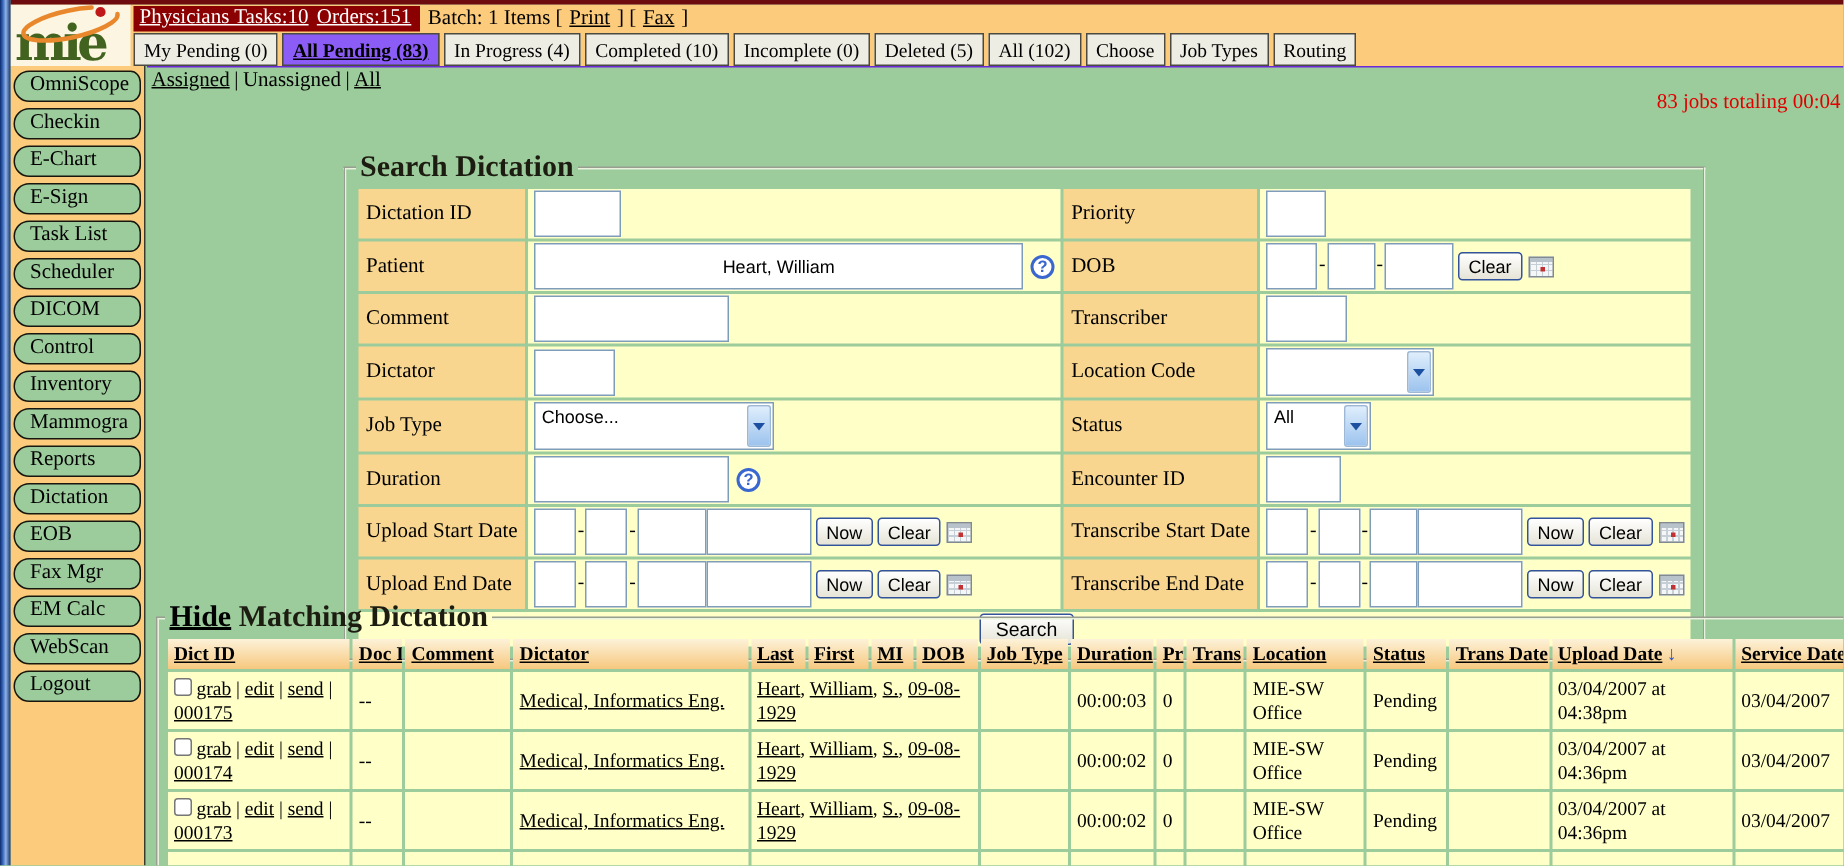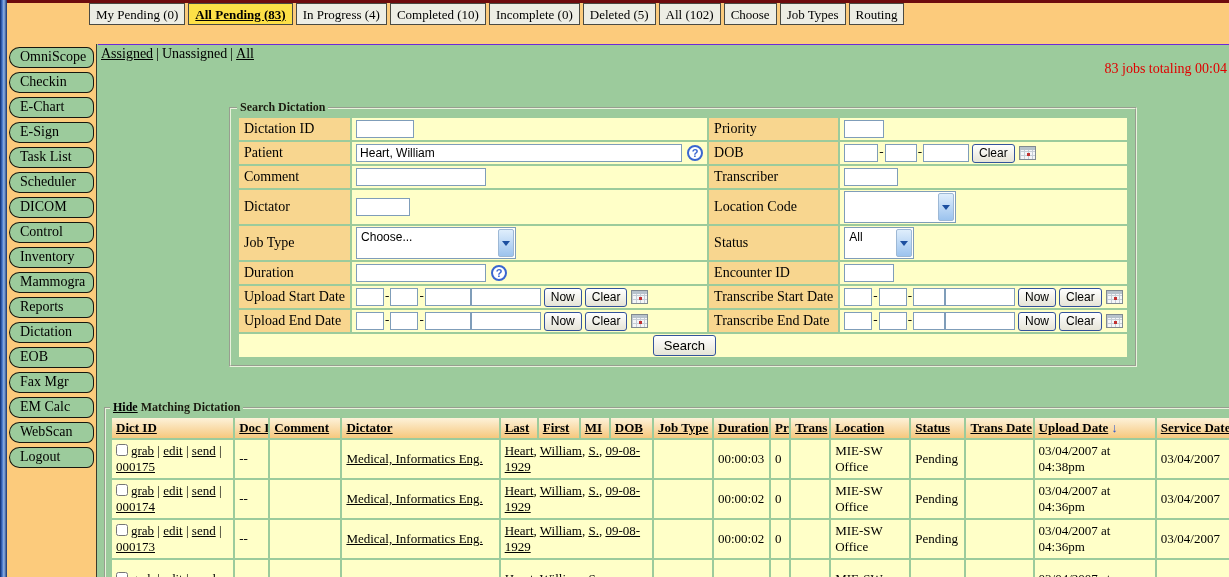--- a/index.html
+++ b/index.html
@@ -22,49 +22,49 @@
   .logo-text { position:absolute; left:3px; bottom:-4px; font-weight:bold; font-style:normal;
     font-size:33px; color:#41631f; letter-spacing:-3px; font-family:"DejaVu Serif",serif; }
   .logo-swirl { position:absolute; left:0; top:0; pointer-events:none; }
   .hdr-row1 { margin-left:82px; height:19px; display:flex; align-items:center; white-space:nowrap; }
   .badge { background:#8B0000; color:#fff; padding:0 4px 1px 4px; font-size:14px; }
   .badge a { color:#fff; margin-right:2px; }
   .batch { margin-left:5px; font-size:14px; }
   .batch a { margin:0 1px; }
   .tab-row { margin-left:82px; height:22px; display:flex; align-items:stretch; gap:3px; white-space:nowrap; }
   .tab { border:1px solid #4a4a42; background:#EDEDE4; padding:1px 6px 0 6px; font-size:13px; display:flex; align-items:center; }
-  .tab.active { background:#fde047; font-weight:bold; }
+  .tab.active { background:#8b5cf6; font-weight:bold; }
   .tab.active .lbl { text-decoration:underline; }
 
   
   .sidebar { position:absolute; left:7px; top:44px; width:90px; bottom:0; background:#FCCB7C;
     border-right:1px solid #3a3a2c; padding-top:1px; z-index:20; }
   .side-btn { margin:2px 2px 4px 2px; background:#9CCB9C; border:1px solid #17170f;
     border-radius:12px 8px 8px 12px / 12px 9px 9px 12px;
     padding:1px 2px 2px 10px; font-size:14px; overflow:hidden; white-space:nowrap; cursor:pointer; }
 
   
   .main { position:absolute; left:98px; top:44px; right:0; bottom:0; background:#9CCB9C;
     border-top:1px solid #6d28d9; overflow:hidden; }
   .linkbar { position:relative; height:18px; font-size:14px; padding:1px 3px 0 3px; white-space:nowrap; }
   .linkbar .center { position:absolute; left:443px; top:1px; }
   .linkbar .right { position:absolute; right:2px; top:16px; color:#E00000; }
   .sep { margin:0 3px; text-decoration:none; }
   .msg { color:#E00000; font-size:14px; padding:1px 3px; }
 
   
   fieldset { border:2px groove #E9F2DC; margin:0; }
-  legend { font-weight:bold; font-size:12px; color:#1c1c10; padding:0 3px; }
+  legend { font-weight:bold; font-size:20px; color:#1c1c10; padding:0 3px; }
 
   .search-fs { position:absolute; left:131px; top:55px; width:884px; padding:1px 6px 6px 6px; }
   table.form { width:100%; border-collapse:separate; border-spacing:2px; }
   td.flabel { background:#F8D68F; padding:1px 5px; height:22px; font-size:14px; white-space:nowrap; }
   td.fval { background:#FFFFC8; padding:1px 4px; height:22px; white-space:nowrap; }
-  .ti { border:1px solid #7F9DB9; background:#fff; height:18px; padding:2px 3px;
-    font:12px "Liberation Sans",sans-serif; vertical-align:middle; }
+  .ti { border:1px solid #7F9DB9; background:#fff; height:31px; padding:2px 3px;
+    font:12px "Liberation Sans",sans-serif; vertical-align:middle;text-align:center; }
   .w40{width:40px}.w50{width:50px}.w54{width:54px}.w58{width:58px}.w130{width:130px}.w326{width:326px}
   .d1{width:34px}.d2{width:32px}.d3{width:46px}.db{width:70px}.ds{width:28px}
   .dash { margin:0 1px; }
   .sel { display:inline-flex; align-items:stretch; border:1px solid #7F9DB9; background:#fff;
     height:32px; vertical-align:middle; font:12px "Liberation Sans",sans-serif; cursor:default; }
   .sel .txt { flex:1; padding:2px 4px; overflow:hidden; }
   .sel .arw { width:16px; margin:1px; border-radius:2px; border:1px solid #9DB8D5;
     background:linear-gradient(#DFEEFC,#9CC3EE); display:flex; align-items:center; justify-content:center; }
   .sel .arw::after { content:""; border:4px solid transparent; border-top:5px solid #1C4FA0; margin-top:5px; }
   .selw160{width:160px}.selw112{width:112px}.selw70{width:70px}
@@ -93,20 +93,32 @@
   .sort-ic { color:#2952CC; font-weight:bold; margin-left:3px; text-decoration:none; display:inline-block; }
   .grid input[type=checkbox] { width:12px; height:12px; margin:0 3px 0 0; vertical-align:-1px; }
 </style>
 </head>
 <body>
 
 <div class="left-strip"></div>
 <div class="top-strip"></div>
 
 <div class="header">
+  <div class="logo-box">
+    <span class="logo-text">mie</span>
+    <svg class="logo-swirl" width="80" height="41" viewBox="0 0 80 41">
+      <ellipse cx="40" cy="13" rx="32" ry="9" fill="none" stroke="#E8872B" stroke-width="3" transform="rotate(-12 40 13)" stroke-dasharray="120 40" stroke-linecap="round"></ellipse>
+      <circle cx="60" cy="5" r="3.4" fill="#C01818"></circle>
+    </svg>
+  </div>
+  <div class="hdr-row1">
+    <span class="badge"><a>Physicians Tasks:10</a> <a>Orders:151</a></span>
+    <span class="batch"><span>Batch: 1 Items</span>
+      <span>[</span> <a>Print</a> <span>]</span> <span>[</span> <a>Fax</a> <span>]</span></span>
+  </div>
   <div class="tab-row">
       <div class="tab">
         <span class="lbl">My Pending (0)</span>
       </div>
       <div class="tab active">
         <span class="lbl">All Pending (83)</span>
       </div>
       <div class="tab">
         <span class="lbl">In Progress (4)</span>
       </div>

